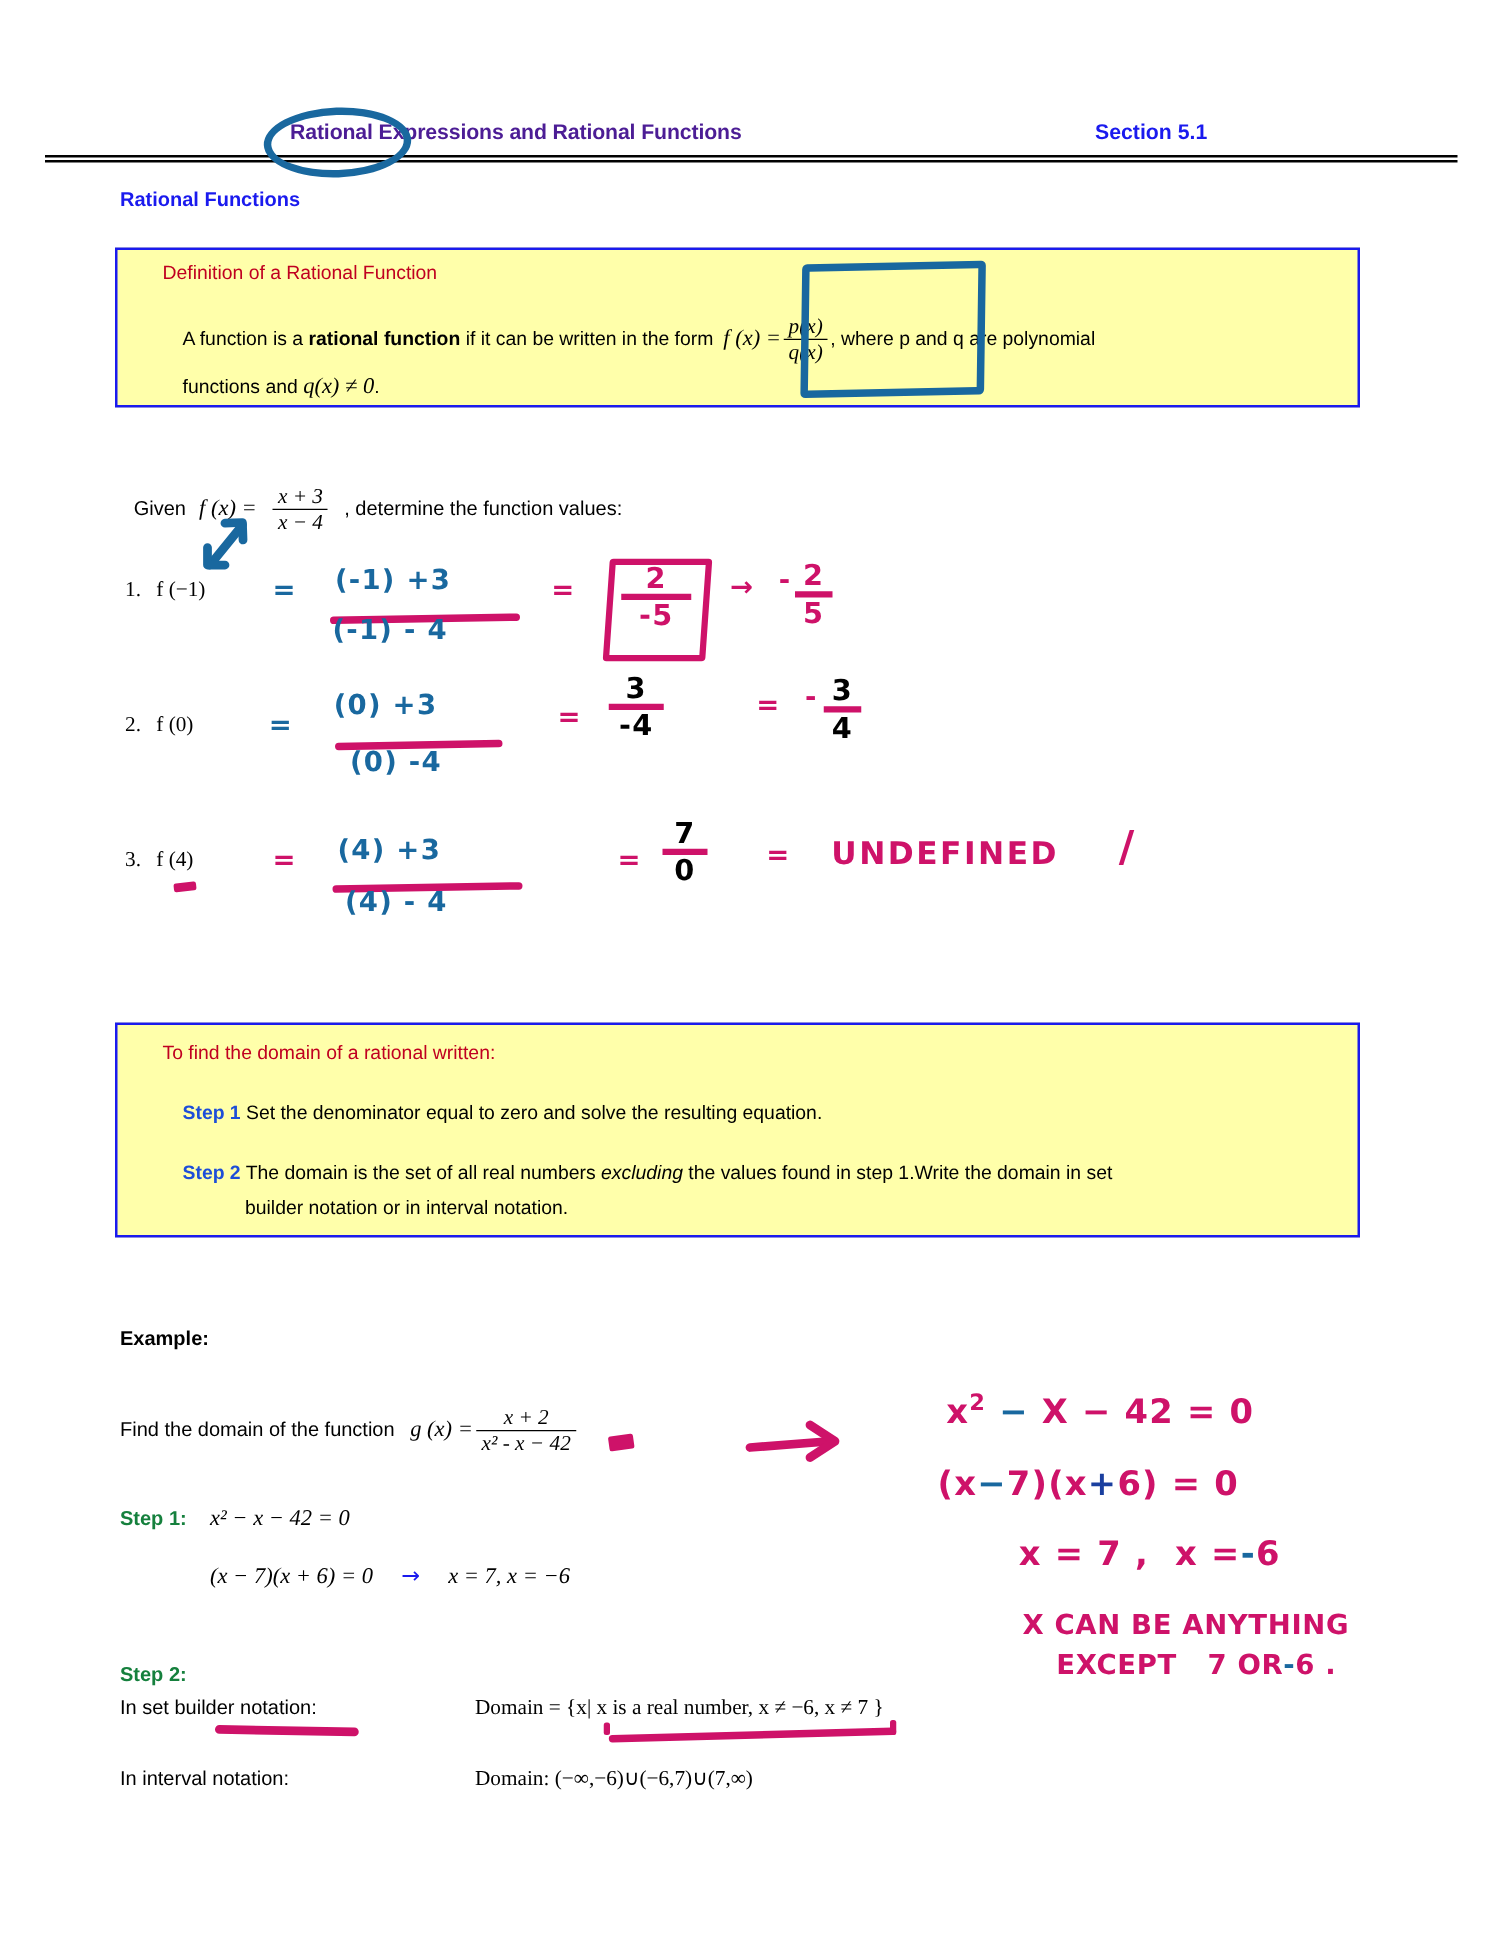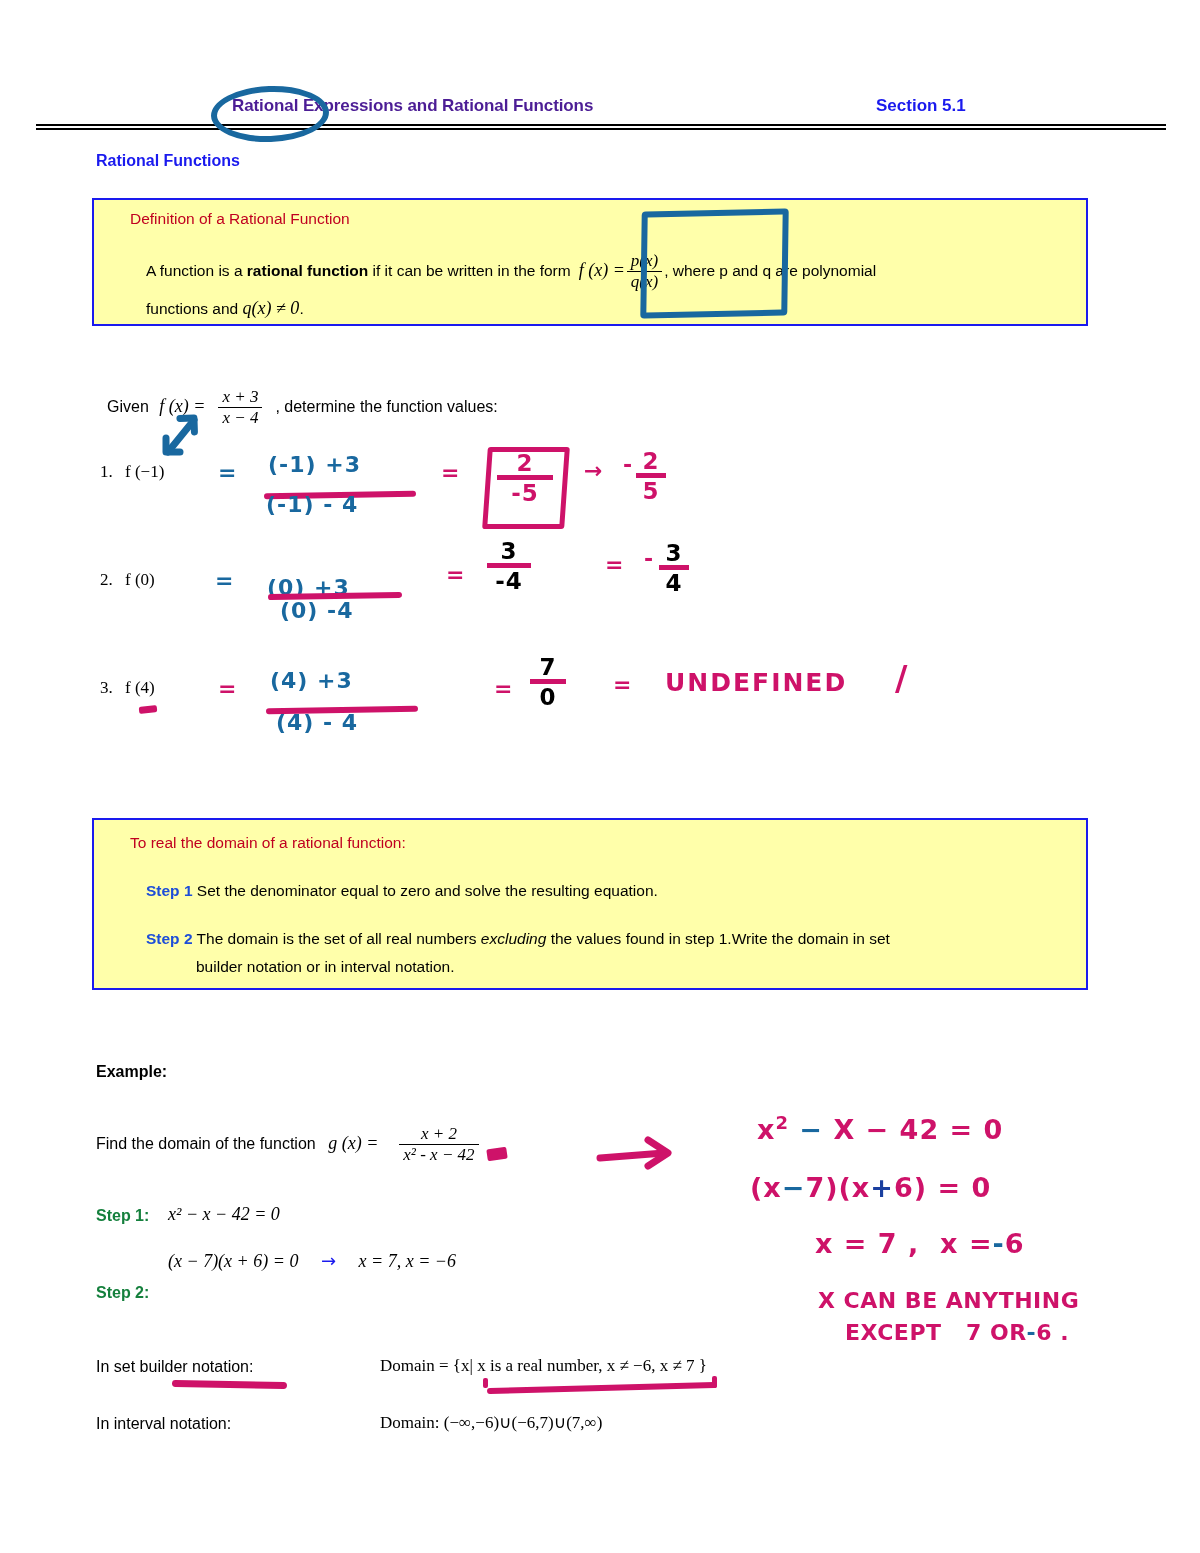--- a/index.html
+++ b/index.html
@@ -313,21 +313,21 @@
   <div class="hw-frac" style="left:636px; top:450px; width:30px; font-size:23px;">
     <span class="n" style="color:#ce1269;">2</span>
     <span class="d" style="color:#ce1269; border-top:5px solid #ce1269; padding-top:2px;">5</span>
   </div>
 
   <div class="item-num" style="left:100px; top:570px;">
     <span class="idx">2.</span>
     <span style="margin-left:8px;">f (0)</span>
   </div>
   <div class="hw blue" style="left:215px; top:568px; font-size:22px;">=</div>
-  <div class="hw blue" style="left:267px; top:575px; font-size:22px;text-align:center;">(0) +3</div>
+  <div class="hw blue" style="left:267px; top:552px; font-size:22px;text-align:center;">(0) +3</div>
   <div class="hw-bar" style="left:268px; top:593px; width:134px; height:6px;"></div>
   <div class="hw blue" style="left:280px; top:598px; font-size:22px;">(0) -4</div>
   <div class="hw" style="left:446px; top:562px; font-size:22px;">=</div>
   <div class="hw-frac" style="left:487px; top:540px; width:44px; font-size:23px;">
     <span class="n">3</span>
     <span class="d" style="border-top:5px solid #ce1269; padding-top:2px;">-4</span>
   </div>
   <div class="hw" style="left:605px; top:552px; font-size:22px;">=</div>
   <div class="hw" style="left:644px; top:546px; font-size:22px;">-</div>
   <div class="hw-frac" style="left:659px; top:542px; width:30px; font-size:23px;">
@@ -347,35 +347,35 @@
   <div class="hw" style="left:494px; top:676px; font-size:22px;">=</div>
   <div class="hw-frac" style="left:530px; top:656px; width:36px; font-size:23px;">
     <span class="n">7</span>
     <span class="d" style="border-top:5px solid #ce1269; padding-top:2px;">0</span>
   </div>
   <div class="hw" style="left:613px; top:672px; font-size:22px;">=</div>
   <div class="hw" style="left:665px; top:668px; font-size:25px; letter-spacing:2px;">UNDEFINED</div>
   <div class="hw" style="left:895px; top:658px; font-size:34px;">/</div>
 
   <div class="ybox" id="domain-box">
-    <div class="ybox-heading" style="left:12px; top:14px;">To real the domain of a rational function:</div>
+    <div class="ybox-heading" style="left:12px; top:14px;">To find the domain of a rational written:</div>
     <div class="ybox-line" style="left:12px; top:62px;">
       <span class="step-label">Step 1</span><span> Set the denominator equal to zero and solve the resulting equation.</span>
     </div>
     <div class="ybox-line" style="left:12px; top:110px;">
       <span class="step-label">Step 2</span><span> The domain is the set of all real numbers </span><i>excluding</i><span> the values found in step 1.Write the domain in set</span>
     </div>
     <div class="ybox-line" style="left:62px; top:138px;">builder notation or in interval notation.</div>
   </div>
 
   <div class="plain bold" style="left:96px; top:1063px; font-size:16px;">Example:</div>
 
   <div class="plain" style="left:96px; top:1125px;">
     <span>Find the domain of the function</span>
-    <span class="math" style="margin-left:8px;"><span>g (x) =</span><span class="frac" style="font-size:17px; margin:0 21px;"><span class="num">x + 2</span><span class="den">x² - x − 42</span></span></span>
+    <span class="math" style="margin-left:8px;"><span>g (x) =</span><span class="frac" style="font-size:17px; margin:0 3px;"><span class="num">x + 2</span><span class="den">x² - x − 42</span></span></span>
   </div>
   <div class="hw-dot" style="left:487px; top:1148px; width:20px; height:12px; transform:rotate(-8deg);"></div>
 
   <div style="position:absolute; left:598px; top:1132px;">
     <svg width="90" height="40" viewBox="0 0 90 40">
       <line x1="2" y1="26" x2="66" y2="21" stroke="#ce1269" stroke-width="7" stroke-linecap="round"></line>
       <polyline points="50,8 70,21 50,34" fill="none" stroke="#ce1269" stroke-width="7" stroke-linecap="round" stroke-linejoin="round"></polyline>
     </svg>
   </div>
 
@@ -395,21 +395,21 @@
 
   <div class="stepnum" style="left:96px; top:1207px;">Step 1:</div>
   <div class="math" style="position:absolute; left:168px; top:1204px; font-size:18px; white-space:nowrap;">x² − x − 42 = 0</div>
 
   <div class="math" style="position:absolute; left:168px; top:1250px; font-size:18px; white-space:nowrap;">
     <span>(x − 7)(x + 6) = 0</span>
     <span class="arrow-blue up" style="margin:0 18px;">→</span>
     <span>x = 7, x = −6</span>
   </div>
 
-  <div class="stepnum" style="left:96px; top:1284px;text-align:right;">Step 2:</div>
+  <div class="stepnum" style="left:96px; top:1332px;text-align:right;">Step 2:</div>
 
   <div class="plain" style="left:96px; top:1358px;">In set builder notation:</div>
   <div class="math up" style="position:absolute; left:380px; top:1356px; font-size:17px; font-style:normal; white-space:nowrap; font-family:'Liberation Serif',serif;">Domain = {x| x is a real number, x ≠ −6, x ≠ 7 }</div>
   <div class="hw-underline" style="left:172px; top:1381px; width:115px; height:7px; transform:rotate(1deg);"></div>
   <div class="hw-underline" style="left:487px; top:1385px; width:230px; height:6px; transform:rotate(-1.5deg);"></div>
   <div class="hw-dot" style="left:483px; top:1378px; width:5px; height:10px;"></div>
   <div class="hw-dot" style="left:712px; top:1376px; width:5px; height:12px;"></div>
 
   <div class="plain" style="left:96px; top:1415px;">In interval notation:</div>
   <div class="math up" style="position:absolute; left:380px; top:1412px; font-size:17px; font-style:normal; white-space:nowrap; font-family:'Liberation Serif',serif;">Domain: (−∞,−6)∪(−6,7)∪(7,∞)</div>

